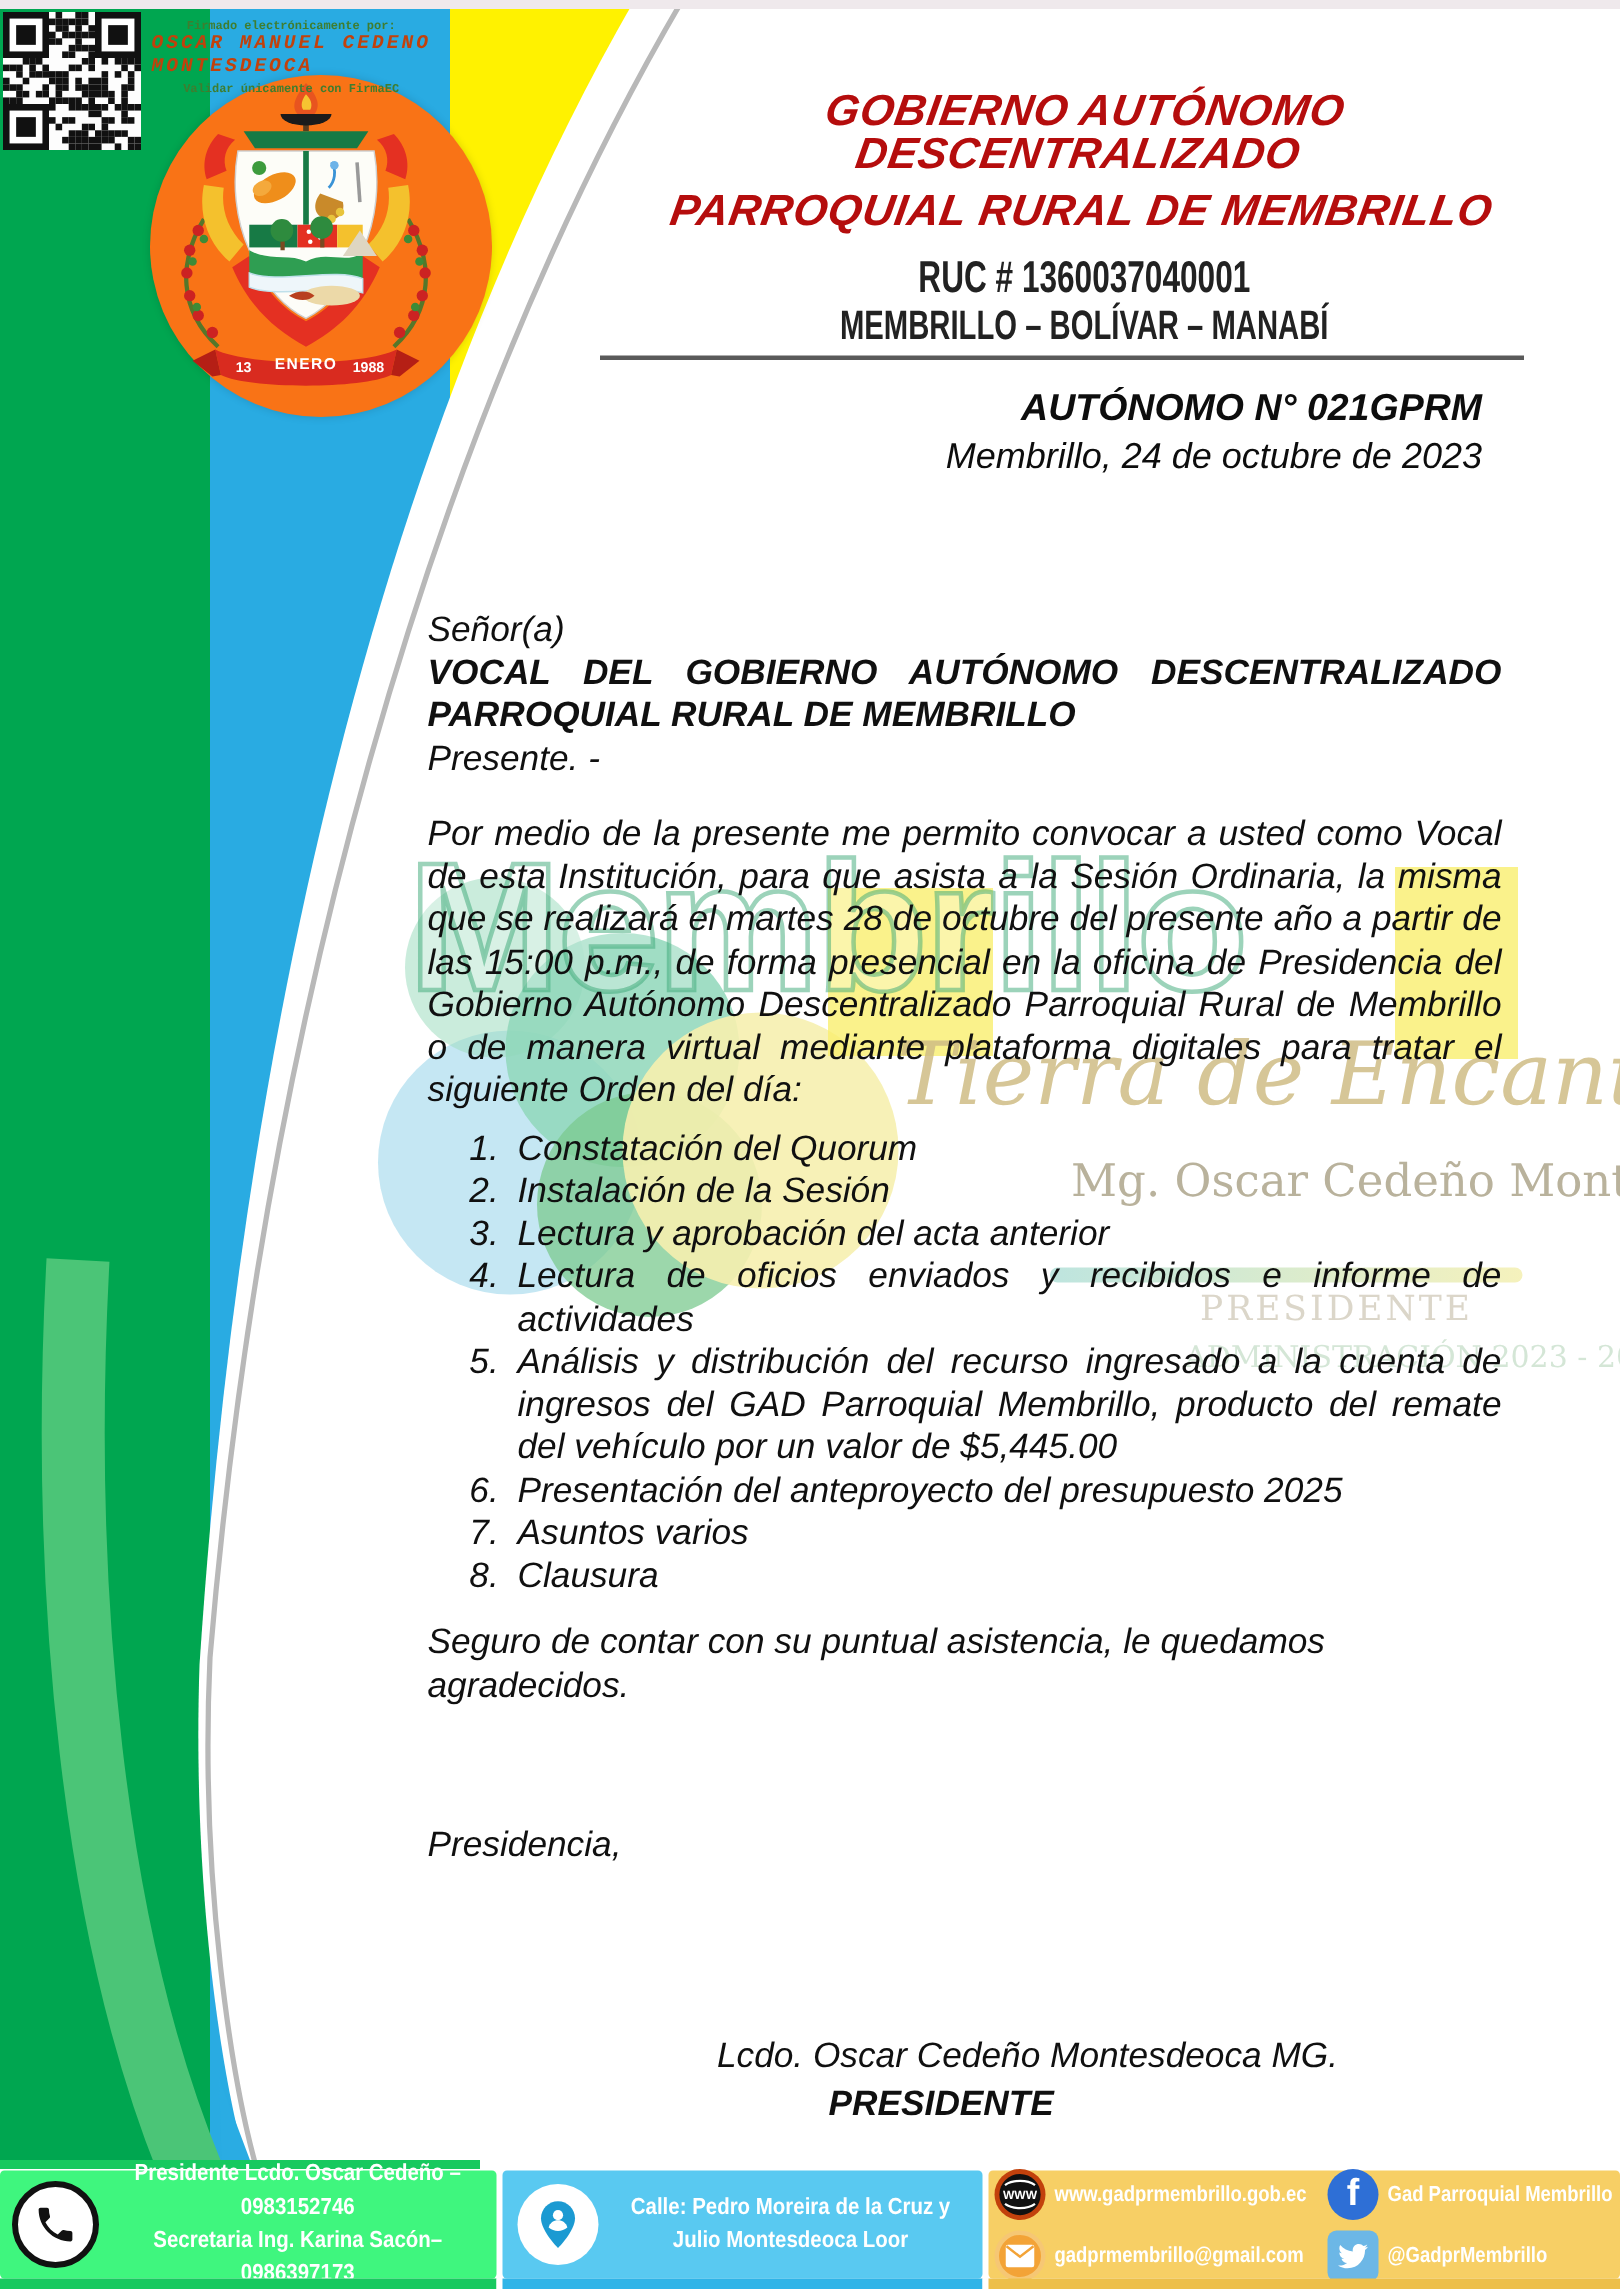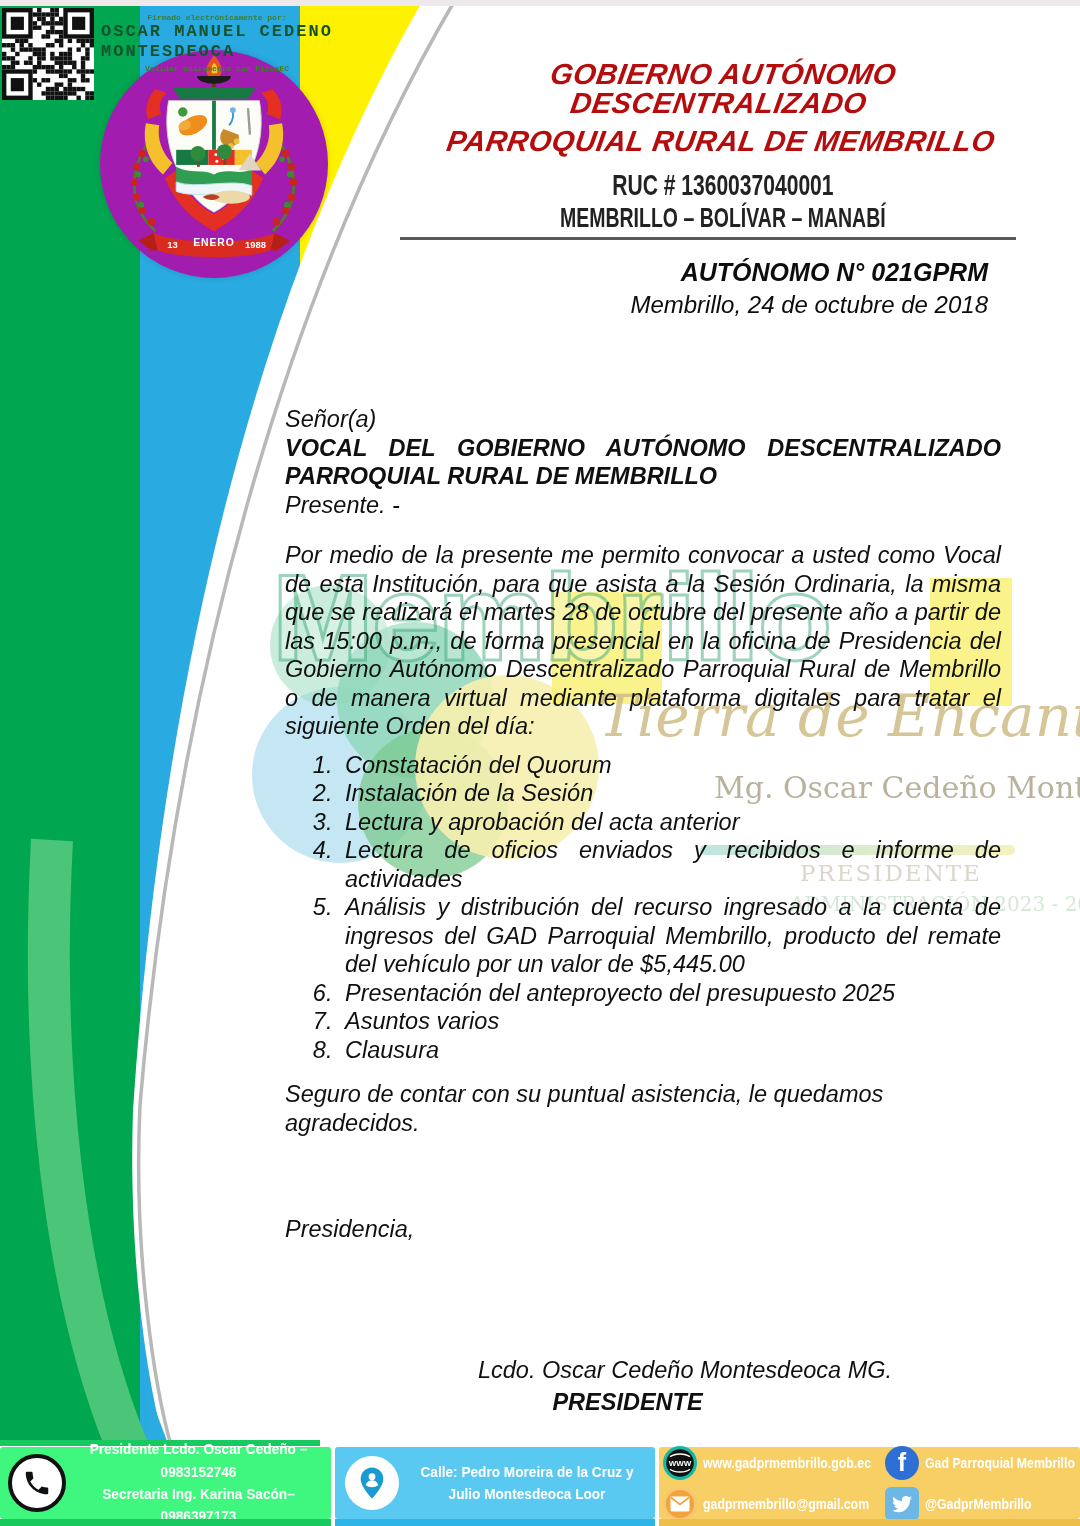--- a/index.html
+++ b/index.html
@@ -8,24 +8,24 @@
     font-family:"Liberation Sans",sans-serif;
   }
   
   .left-decor{position:absolute;left:0;top:0;z-index:0;}
   .top-strip{position:absolute;left:0;top:0;width:1080px;height:6px;background:#efe9ec;z-index:4;}
   
   .esign{position:absolute;left:2px;top:8px;z-index:5;display:flex;}
   .esign .qr{width:92px;height:92px;}
   .esign .etext{margin-left:7px;margin-top:6px;line-height:1.05;}
   .esign .tiny{font-family:"Liberation Mono",monospace;font-size:8px;color:#3f7d2f;font-weight:bold;text-align:center;}
-  .esign .ename{font-family:"Liberation Mono",monospace;font-size:17px;font-weight:bold;color:#14532d;letter-spacing:2px;line-height:1.15;}
+  .esign .ename{font-family:"Liberation Mono",monospace;font-size:13px;font-weight:bold;color:#c2410c;letter-spacing:2px;line-height:1.15;font-style:italic;}
   
   .emblem-circle{position:absolute;left:100px;top:50px;width:228px;height:228px;border-radius:50%;
-    background:#a21caf;z-index:2;display:flex;align-items:center;justify-content:center;
+    background:#f97316;z-index:2;display:flex;align-items:center;justify-content:flex-start;
     box-shadow:0 0 6px rgba(0,0,0,.15);}
   
   .title-block{position:absolute;left:425px;top:60px;width:592px;text-align:center;z-index:3;}
   .title-line{display:inline-block;transform:skewX(-9deg);font-weight:800;font-style:italic;
     font-size:29px;color:#b50d0d;letter-spacing:.5px;line-height:1.0;}
   .title-line2{margin-top:9px;}
   .ruc-block{position:absolute;left:430px;top:170px;width:585px;text-align:center;z-index:3;color:#222;}
   .cond-line{display:inline-block;transform:scale(.78,1.1);transform-origin:center;font-weight:bold;white-space:nowrap;}
   .ruc-line{font-size:27px;}
   .loc-line{font-size:25px;margin-top:2px;}
@@ -72,21 +72,21 @@
   .icon-circle{flex:none;border-radius:50%;display:flex;align-items:center;justify-content:center;}
   .phone-ic{width:50px;height:50px;background:#fff;border:4px solid #111;}
   .pin-ic{width:54px;height:54px;background:#fff;}
   .f-text{color:#fff;font-weight:bold;font-size:15.5px;line-height:1.45;text-align:center;flex:1;}
   .condf{transform:scaleX(.88);transform-origin:center;}
   .ycol{display:flex;flex-direction:column;gap:7px;justify-content:center;}
   .yrow{display:flex;align-items:center;gap:6px;}
   .yrow .lbl{color:#fff;font-weight:bold;font-size:14.5px;white-space:nowrap;
     display:inline-block;transform:scaleX(.85);transform-origin:left center;}
   .sicon{flex:none;width:34px;height:34px;border-radius:50%;display:flex;align-items:center;justify-content:center;}
-  .globe-ic{background:#14b8a6;}
+  .globe-ic{background:#c2410c;}
   .mail-ic{background:#f3a337;border:3px solid #f6c774;box-sizing:border-box;}
   .fb-ic{background:#2e6fd6;color:#fff;font-weight:bold;font-size:25px;font-style:normal;}
   .tw-ic{background:#6cb7e6;border-radius:6px;}
   .f-bottomstrip{position:absolute;left:0;bottom:0;width:1080px;height:7px;display:flex;}
   .f-bottomstrip .s1{width:331px;background:#17c95f;}
   .f-bottomstrip .g{width:4px;background:#fff;}
   .f-bottomstrip .s2{width:320px;background:#2fb4e8;}
   .f-bottomstrip .s3{flex:1;background:#edbf4a;}
 </style>
 </head>
@@ -360,21 +360,21 @@
   <div><span class="title-line title-line2">PARROQUIAL RURAL DE MEMBRILLO</span></div>
 </div>
 <div class="ruc-block">
   <div><span class="cond-line ruc-line">RUC # 1360037040001</span></div>
   <div><span class="cond-line loc-line">MEMBRILLO – BOLÍVAR – MANABÍ</span></div>
 </div>
 <div class="head-rule"></div>
 
 <div class="citation-block">
   <div class="citation-no">AUTÓNOMO N° 021GPRM</div>
-  <div class="citation-date">Membrillo, 24 de octubre de 2018</div>
+  <div class="citation-date">Membrillo, 24 de octubre de 2023</div>
 </div>
 
 <div class="watermark">
   <div class="wm-circle" style="left:252px;top:687px;width:176px;height:176px;background:#bfe4f2;opacity:.9"></div>
   <div class="wm-circle" style="left:270px;top:585px;width:120px;height:120px;background:#9fdcc0;opacity:.55"></div>
   <div class="wm-circle" style="left:337px;top:622px;width:156px;height:156px;background:#8fd7ba;opacity:.85"></div>
   <div class="wm-circle" style="left:358px;top:728px;width:150px;height:150px;background:#7bc98f;opacity:.75"></div>
   <div class="wm-circle" style="left:415px;top:675px;width:184px;height:184px;background:#f6efaf;opacity:.9"></div>
   <div class="wm-hl" style="left:552px;top:592px;width:110px;height:112px"></div>
   <div class="wm-hl" style="left:930px;top:578px;width:82px;height:128px"></div>

